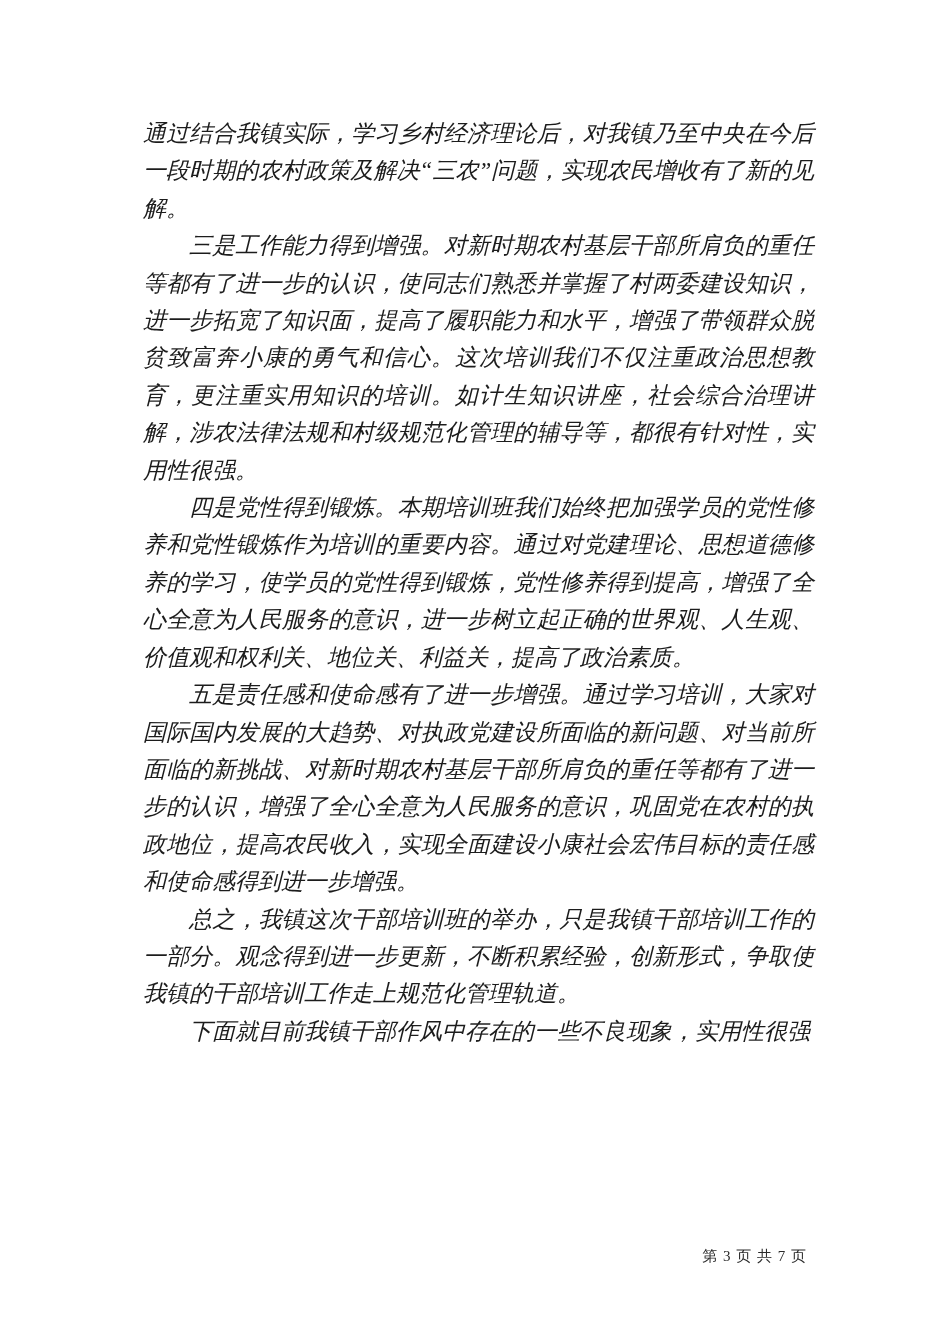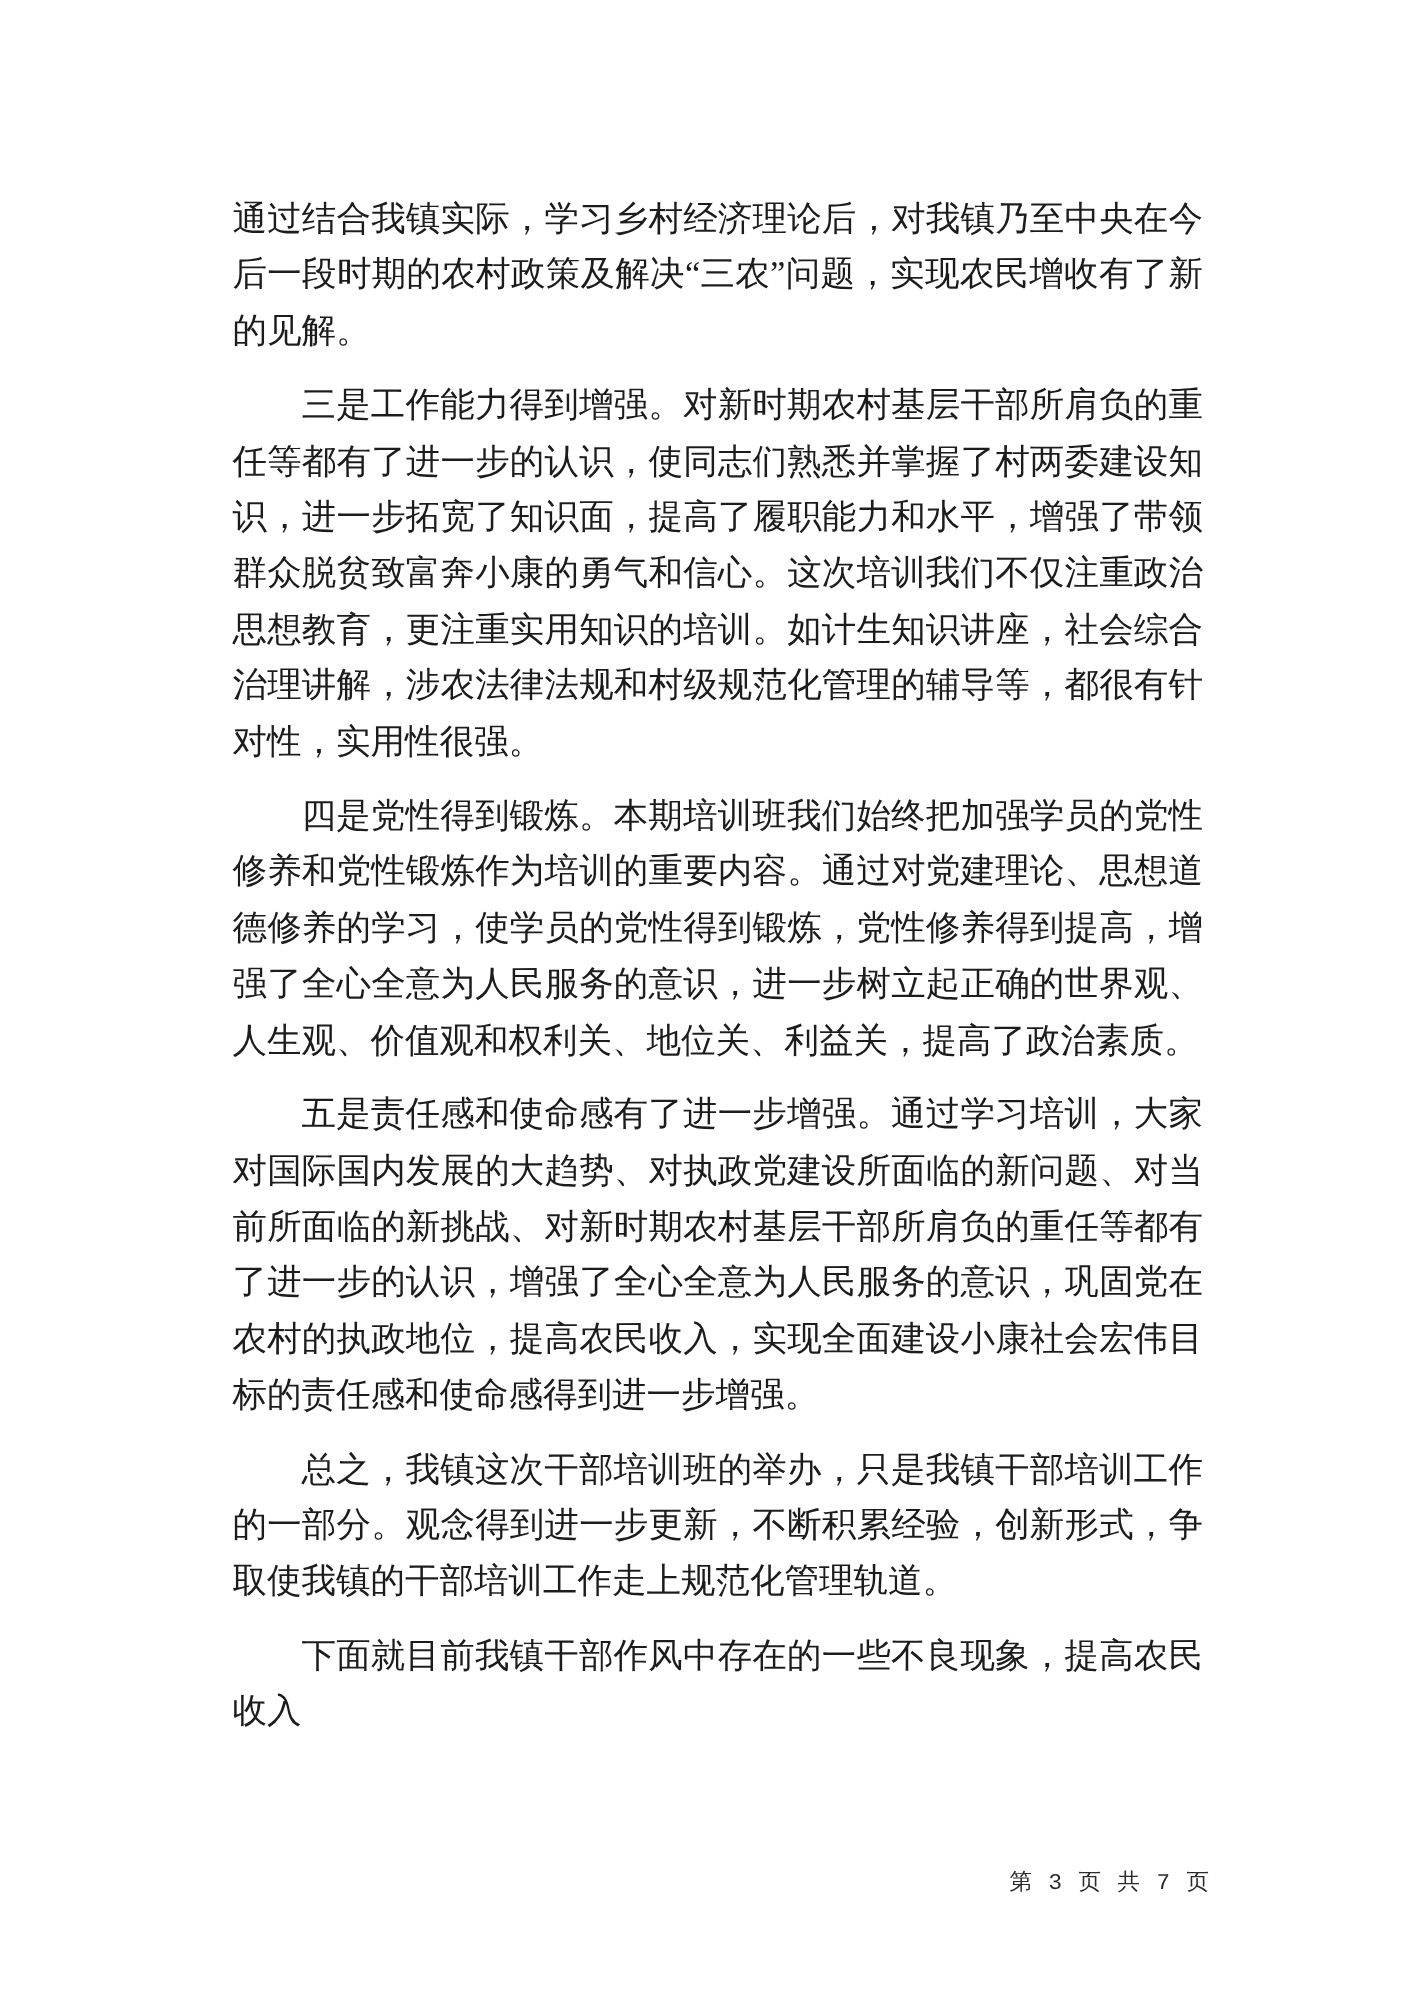--- a/index.html
+++ b/index.html
@@ -22,45 +22,46 @@
     width: 671px;
     font-size: 23px;
     line-height: 37.4px;
     color: #1c1c1c;
     text-align: justify;
     text-justify: inter-ideograph;
     text-align-last: left;
     word-break: break-all;
   }
   .body-text p {
-    margin: 12px;
+    margin: 0;
     padding: 0;
+    font-style: italic;
   }
   .body-text p.indent {
     text-indent: 2em;
   }
   .page-footer {
     position: absolute;
     top: 1246px;
     right: 143px;
     font-size: 15px;
     line-height: 20px;
     color: #2b2b2b;
     letter-spacing: 1px;
-    font-family: Liberation Mono, monospace;
+    font-family: Liberation Serif, serif;
   }
 </style>
 </head>
 <body>
 
 <div class="doc-page">
   <div class="body-text">
       <p class="">通过结合我镇实际，学习乡村经济理论后，对我镇乃至中央在今后一段时期的农村政策及解决“三农”问题，实现农民增收有了新的见解。</p>
       <p class="indent">三是工作能力得到增强。对新时期农村基层干部所肩负的重任等都有了进一步的认识，使同志们熟悉并掌握了村两委建设知识，进一步拓宽了知识面，提高了履职能力和水平，增强了带领群众脱贫致富奔小康的勇气和信心。这次培训我们不仅注重政治思想教育，更注重实用知识的培训。如计生知识讲座，社会综合治理讲解，涉农法律法规和村级规范化管理的辅导等，都很有针对性，实用性很强。</p>
       <p class="indent">四是党性得到锻炼。本期培训班我们始终把加强学员的党性修养和党性锻炼作为培训的重要内容。通过对党建理论、思想道德修养的学习，使学员的党性得到锻炼，党性修养得到提高，增强了全心全意为人民服务的意识，进一步树立起正确的世界观、人生观、价值观和权利关、地位关、利益关，提高了政治素质。</p>
       <p class="indent">五是责任感和使命感有了进一步增强。通过学习培训，大家对国际国内发展的大趋势、对执政党建设所面临的新问题、对当前所面临的新挑战、对新时期农村基层干部所肩负的重任等都有了进一步的认识，增强了全心全意为人民服务的意识，巩固党在农村的执政地位，提高农民收入，实现全面建设小康社会宏伟目标的责任感和使命感得到进一步增强。</p>
       <p class="indent">总之，我镇这次干部培训班的举办，只是我镇干部培训工作的一部分。观念得到进一步更新，不断积累经验，创新形式，争取使我镇的干部培训工作走上规范化管理轨道。</p>
-      <p class="indent">下面就目前我镇干部作风中存在的一些不良现象，提高农民收入</p>
+      <p class="indent">下面就目前我镇干部作风中存在的一些不良现象，实用性很强</p>
     </div>
   <div class="page-footer">
     <span>第 3 页 共 7 页</span>
   </div>
 </div>
 
 </body></html>

